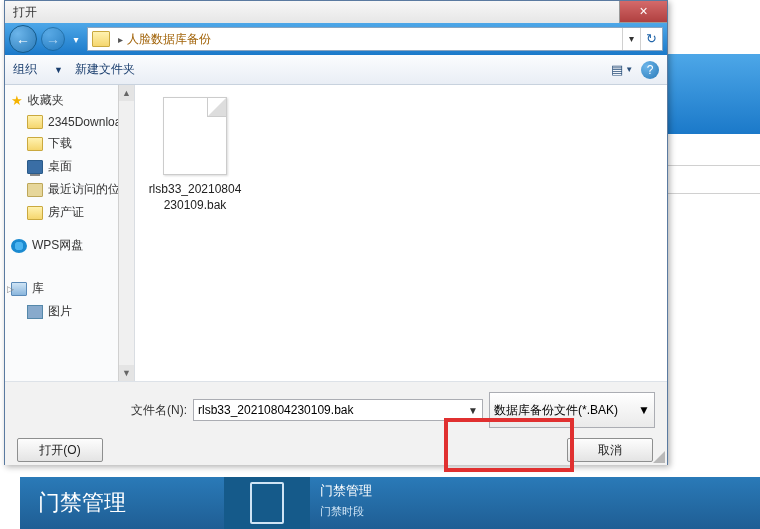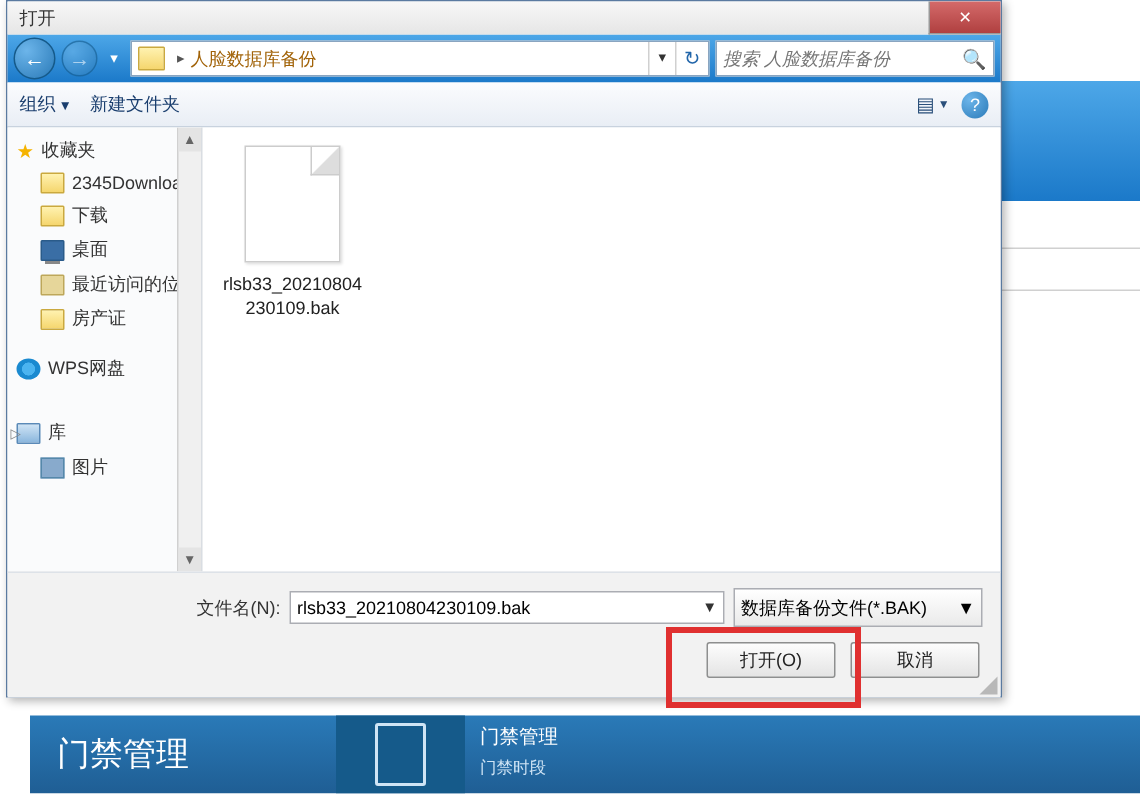--- a/index.html
+++ b/index.html
@@ -47,21 +47,21 @@
     width: 186px; height:24px; background:#fff; border:1px solid #8aa5c0;
     display:flex; align-items:center; padding:0 4px;
   }
   .search-bar input { border:none; outline:none; font-size:12px; width:100%; color:#888; font-style:italic; }
   .search-icon { color:#5a7aa0; font-size:13px; }
   
   .toolbar {
     height: 30px; background: linear-gradient(to bottom,#fbfcfe,#e9eef5);
     border-bottom:1px solid #c8d2de; display:flex; align-items:center; padding:0 8px; gap:12px;
   }
-  .tb-item { font-size:12px; color:#1a3e6e; display:flex; align-items:center; gap:2px; }
+  .tb-item { font-size:12px; color:#1a3e6e; display:flex; align-items:center; gap:17px; }
   .tb-item .dd { font-size:9px; }
   .tb-right { margin-left:auto; display:flex; gap:6px; align-items:center; }
   .tb-iconbtn { width:26px; height:22px; border:1px solid transparent; display:flex; align-items:center; justify-content:center; font-size:13px; color:#2a4f7a; }
   .tb-iconbtn .dd { font-size:8px; margin-left:2px; }
   .help-icon { width:18px; height:18px; border-radius:50%; background:radial-gradient(circle at 30% 30%,#6cb5ea,#2a7ab8); color:#fff; font-size:12px; text-align:center; line-height:18px; }
   
   .body-area { display:flex; height: 296px; }
   .sidebar {
     width: 130px; border-right:1px solid #d9dde2; background:#fafbfc;
     overflow:hidden; position:relative; padding-top:4px;
@@ -100,22 +100,22 @@
   .file-name { line-height:1.35; word-break:break-all; }
   
   .footer {
     height: 84px; border-top:1px solid #dde2e8; background:#f2f2f2;
     padding:10px 12px 0 12px; position:relative;
   }
   .row1 { display:flex; align-items:center; gap:6px; }
   .fn-label { font-size:12px; color:#333; text-align:right; width:170px; }
   .fn-input { flex:1; height:22px; border:1px solid #abadb3; background:#fff; padding:0 4px; font-size:12px; display:flex; align-items:center; justify-content:space-between; }
   .fn-input .dd { font-size:10px; color:#333; }
-  .filter-sel { width:166px; height:26px; border:1px solid #abadb3; background:linear-gradient(to bottom,#fff,#eaeaea); padding:0 4px; font-size:12px; display:flex; align-items:center; justify-content:space-between; }
-  .row2 { display:flex; justify-content:flex-end; gap:10px; margin-top:10px; padding-right:2px; }
+  .filter-sel { width:166px; height:36px; border:1px solid #abadb3; background:linear-gradient(to bottom,#fff,#eaeaea); padding:0 4px; font-size:12px; display:flex; align-items:center; justify-content:space-between; }
+  .row2 { display:flex; justify-content:space-between; gap:10px; margin-top:10px; padding-right:2px; }
   .btn {
     width:86px; height:24px; font-size:12px; color:#222;
     background:linear-gradient(to bottom,#fdfdfd,#e4e4e4);
     border:1px solid #8e8f8f; border-radius:2px; text-align:center; line-height:22px;
   }
   .resize-grip { position:absolute; right:2px; bottom:2px; width:14px; height:14px; }
   .resize-grip::before{content:"";position:absolute;right:0;bottom:0;width:0;height:0;border-right:12px solid #b8b8b8;border-top:12px solid transparent;}
   
   .highlight-box {
     position:absolute; border:4px solid #e03030;
@@ -168,24 +168,20 @@
     <div class="nav-fwd">→</div>
     <div class="nav-drop">▾</div>
     <div class="addr-bar">
       <span class="folder-ico"></span>
       <span class="addr-sep">▸</span>
       <span class="addr-text">人脸数据库备份</span>
       <span style="flex:1"></span>
       <span class="addr-drop">▾</span>
       <span class="addr-refresh">↻</span>
     </div>
-    <div class="search-bar">
-      <input placeholder="搜索 人脸数据库备份" style="">
-      <span class="search-icon">🔍</span>
-    </div>
   </div>
 
   <div class="toolbar">
     <div class="tb-item">
       <span>组织</span>
       <span class="dd">▼</span>
     </div>
     <div class="tb-item">
       <span>新建文件夹</span>
     </div>

